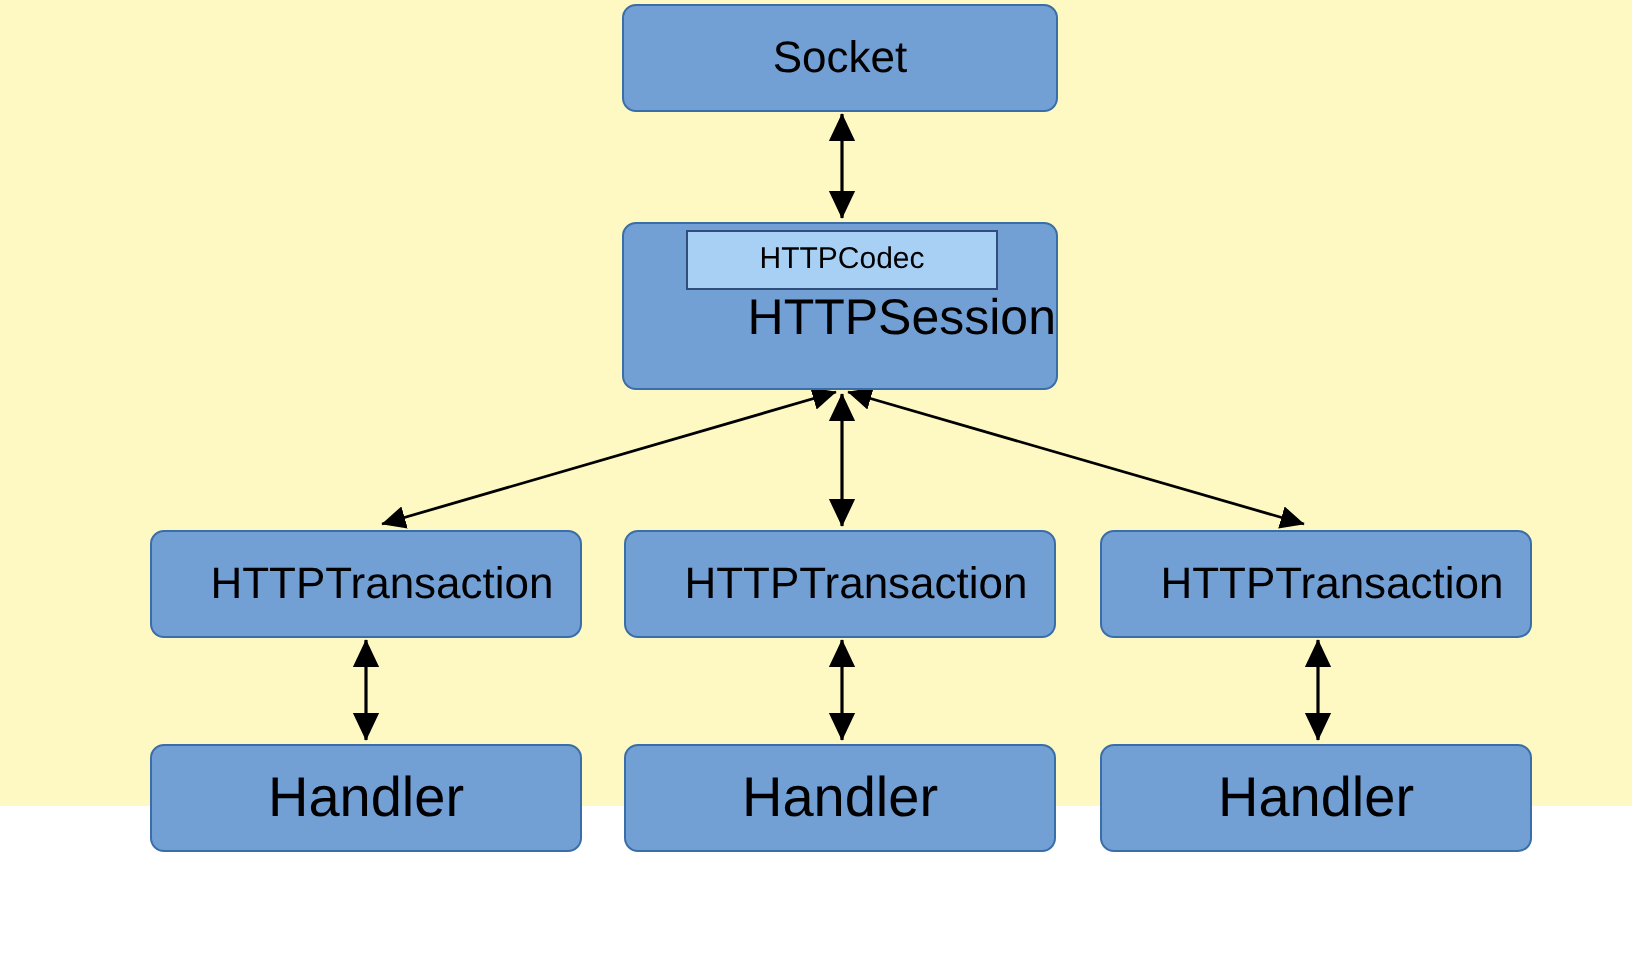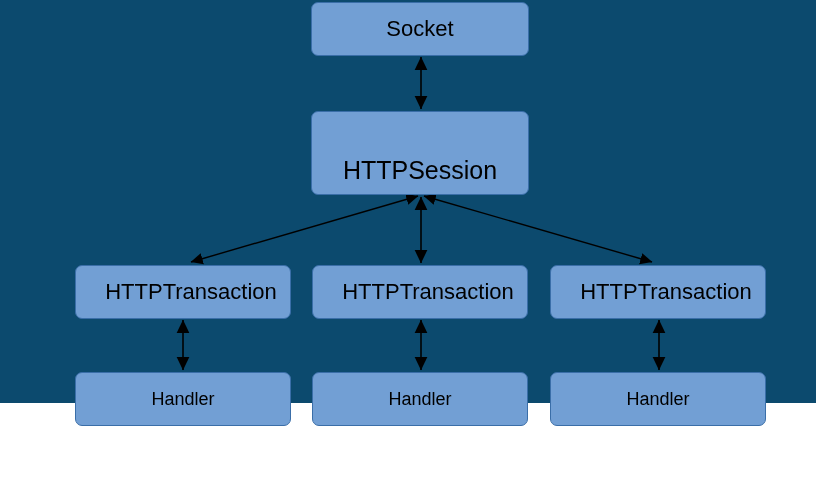--- a/index.html
+++ b/index.html
@@ -11,21 +11,21 @@
   body {
     width: 816px;
     height: 480px;
     font-family: "Liberation Sans", sans-serif;
     overflow: hidden;
   }
   #diagram-canvas {
     position: relative;
     width: 816px;
     height: 403px;
-    background: #0c4a6e;
+    background: #fef9c3;
   }
   #arrow-layer {
     position: absolute;
     left: 0;
     top: 0;
     width: 816px;
     height: 480px;
     pointer-events: none;
   }
   .node {
@@ -61,22 +61,22 @@
     left: 311px;
     top: 111px;
     width: 218px;
     height: 84px;
     display: block;
   }
   #node-httpsession .session-title {
     position: absolute;
     left: 0;
     right: 0;
-    top: 46px;
-    text-align: center;
+    top: 35px;
+    text-align: right;
     font-size: 25px;
     line-height: 1;
     white-space: nowrap;
   }
   #node-httpcodec {
     position: absolute;
     left: 31px;
     top: 3px;
     width: 156px;
     height: 30px;
@@ -101,21 +101,21 @@
   #node-transaction-0 { left: 75px; }
   #node-transaction-1 { left: 312px; }
   #node-transaction-2 { left: 550px; }
 
   
   .node-handler {
     top: 372px;
     width: 216px;
     height: 54px;
   }
-  .node-handler .node-label { font-size: 18px; }
+  .node-handler .node-label { font-size: 28px; }
   #node-handler-0 { left: 75px; }
   #node-handler-1 { left: 312px; }
   #node-handler-2 { left: 550px; }
 </style>
 </head>
 <body>
 
 <div id="diagram-canvas">
 
   <svg id="arrow-layer" viewBox="0 0 816 480" width="816" height="480" xmlns="http://www.w3.org/2000/svg">
@@ -139,20 +139,23 @@
     <line x1="183" y1="320" x2="183" y2="370" stroke="#000000" stroke-width="1.6" marker-start="url(#ah-start)" marker-end="url(#ah-end)"></line>
     <line x1="421" y1="320" x2="421" y2="370" stroke="#000000" stroke-width="1.6" marker-start="url(#ah-start)" marker-end="url(#ah-end)"></line>
     <line x1="659" y1="320" x2="659" y2="370" stroke="#000000" stroke-width="1.6" marker-start="url(#ah-start)" marker-end="url(#ah-end)"></line>
   </svg>
 
   <div class="node" id="node-socket">
     <span class="node-label">Socket</span>
   </div>
 
   <div class="node" id="node-httpsession">
+    <div id="node-httpcodec">
+      <span class="node-label">HTTPCodec</span>
+    </div>
     <span class="session-title">HTTPSession</span>
   </div>
 
   <div class="node node-transaction" id="node-transaction-0">
     <span class="node-label">HTTPTransaction</span>
   </div>
   <div class="node node-transaction" id="node-transaction-1">
     <span class="node-label">HTTPTransaction</span>
   </div>
   <div class="node node-transaction" id="node-transaction-2">

